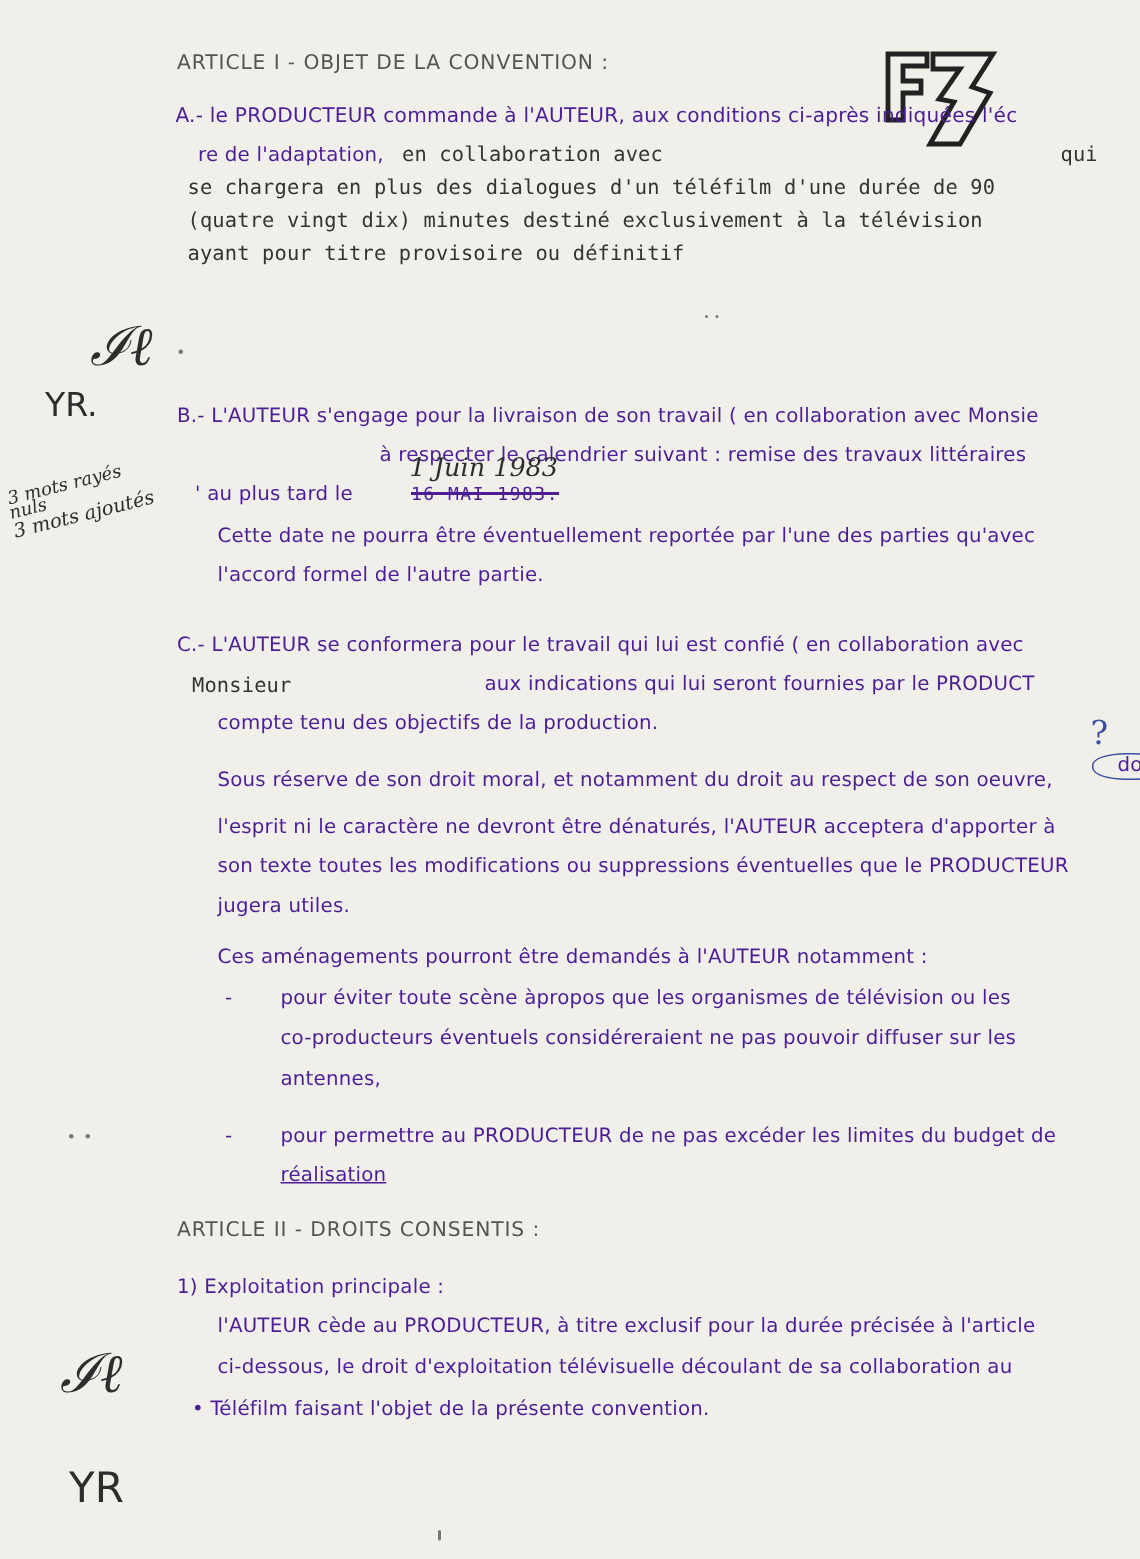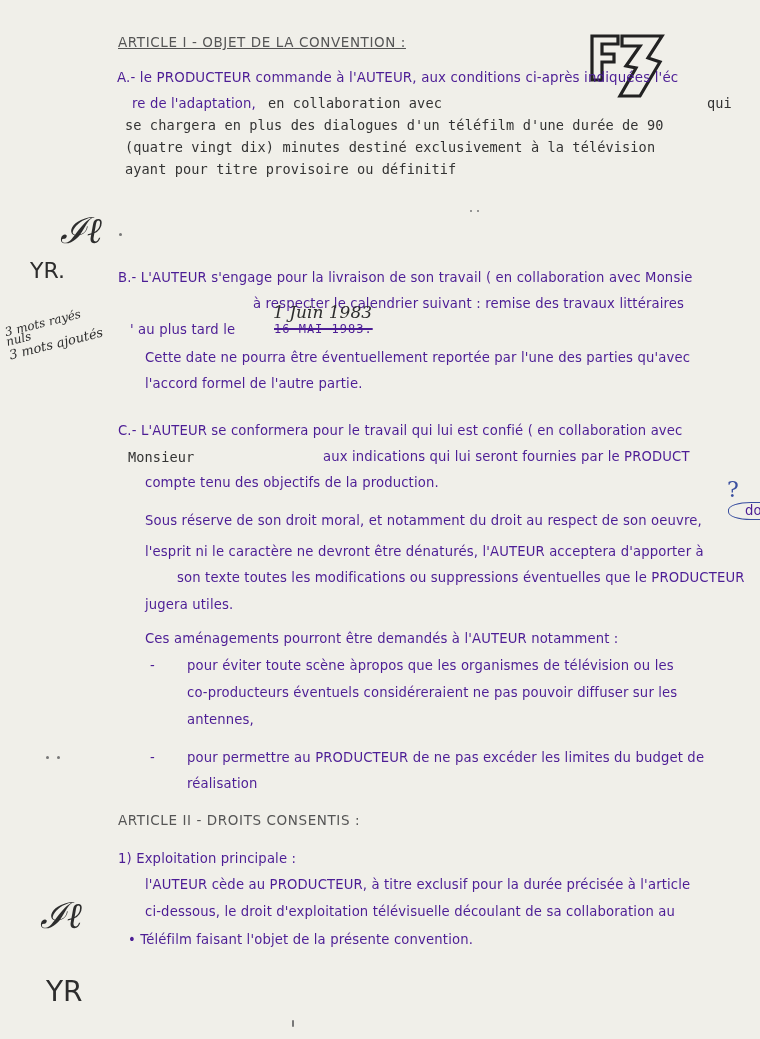--- a/index.html
+++ b/index.html
@@ -28,21 +28,21 @@
 </head>
 <body>
 
 <div class="page">
 
   <svg class="logo" viewBox="0 0 82 66">
     <path d="M4 4 H30 V12 H14 V22 H26 V30 H14 V48 H4 Z" fill="none" stroke="#222" stroke-width="3.2"></path>
     <path d="M34 4 H74 L60 26 L72 30 L52 64 H32 L48 36 L38 34 L52 14 H34 Z" fill="none" stroke="#222" stroke-width="3.2"></path>
   </svg>
 
-  <div class="ln head" style="left:118px; top:34px;text-decoration:underline;">
+  <div class="ln head" style="left:118px; top:34px;">
     <span>ARTICLE I - OBJET DE LA CONVENTION :</span>
   </div>
 
   <div class="ln" style="left:117px; top:70px; font-size:13.4px;">A.- le PRODUCTEUR commande à l'AUTEUR, aux conditions ci-après indiquées  l'éc</div>
   <div class="ln" style="left:132px; top:96px;">re de l'adaptation,</div>
   <div class="ln typed" style="left:268px; top:95px;">en collaboration avec</div>
   <div class="ln typed" style="left:707px; top:95px;">qui</div>
   <div class="ln typed" style="left:125px; top:117px;">se chargera en plus des dialogues d'un téléfilm d'une durée de 90</div>
   <div class="ln typed" style="left:125px; top:139px;">(quatre vingt dix) minutes destiné exclusivement à la télévision</div>
   <div class="ln typed" style="left:125px; top:161px;">ayant pour titre provisoire ou définitif</div>
@@ -68,33 +68,33 @@
   <div class="ln" style="left:118px; top:423px;">C.- L'AUTEUR se conformera pour le travail qui lui est confié ( en collaboration avec</div>
   <div class="ln typed" style="left:128px; top:449px;">Monsieur</div>
   <div class="ln" style="left:323px; top:449px;">aux indications qui lui seront fournies par le PRODUCT</div>
   <div class="ln" style="left:145px; top:475px;">compte tenu des objectifs de la production.</div>
 
   <div class="hand blue" style="left:727px; top:477px; font-size:22px; font-style:normal;">?</div>
 
   <div class="ln" style="left:145px; top:513px;">Sous réserve de son droit moral, et notamment du droit au respect de son oeuvre,</div>
   <div class="ln" style="left:728px; top:502px; border:1.5px solid #3a4fa0; border-radius:45%; padding:0 16px; line-height:16px;">do</div>
   <div class="ln" style="left:145px; top:544px;">l'esprit ni le caractère ne devront être dénaturés, l'AUTEUR acceptera d'apporter à</div>
-  <div class="ln" style="left:145px; top:570px;margin-left:32px;">son texte toutes les modifications ou suppressions éventuelles que le PRODUCTEUR</div>
+  <div class="ln" style="left:145px; top:570px;">son texte toutes les modifications ou suppressions éventuelles que le PRODUCTEUR</div>
   <div class="ln" style="left:145px; top:597px;">jugera utiles.</div>
 
   <div class="ln" style="left:145px; top:631px;">Ces aménagements pourront être demandés à l'AUTEUR  notamment :</div>
 
   <div class="ln" style="left:150px; top:658px;">-</div>
   <div class="ln" style="left:187px; top:658px;">pour éviter toute scène àpropos que les organismes de télévision ou les</div>
   <div class="ln" style="left:187px; top:685px;">co-producteurs éventuels considéreraient ne pas pouvoir diffuser sur les</div>
   <div class="ln" style="left:187px; top:712px;text-align:center;">antennes,</div>
 
   <div class="ln" style="left:150px; top:750px;">-</div>
   <div class="ln" style="left:187px; top:750px;">pour permettre au PRODUCTEUR de ne pas excéder les limites du budget de</div>
-  <div class="ln" style="left:187px; top:776px;">réalisation</div>
+  <div class="ln" style="left:187px; top:776px;text-decoration:underline;">réalisation</div>
 
   <div class="dot" style="left:46px; top:756px;"></div>
   <div class="dot" style="left:57px; top:756px;"></div>
 
   <div class="ln head" style="left:118px; top:812px;">ARTICLE II -  DROITS CONSENTIS :</div>
   <div class="ln" style="left:118px; top:851px;">1)   Exploitation principale :</div>
   <div class="ln" style="left:145px; top:877px;">l'AUTEUR cède au  PRODUCTEUR, à titre exclusif pour la durée précisée à l'article</div>
   <div class="ln" style="left:145px; top:904px;">ci-dessous, le droit d'exploitation télévisuelle découlant de sa collaboration au</div>
   <div class="ln" style="left:128px; top:932px;">• Téléfilm faisant l'objet de la présente convention.</div>
 

